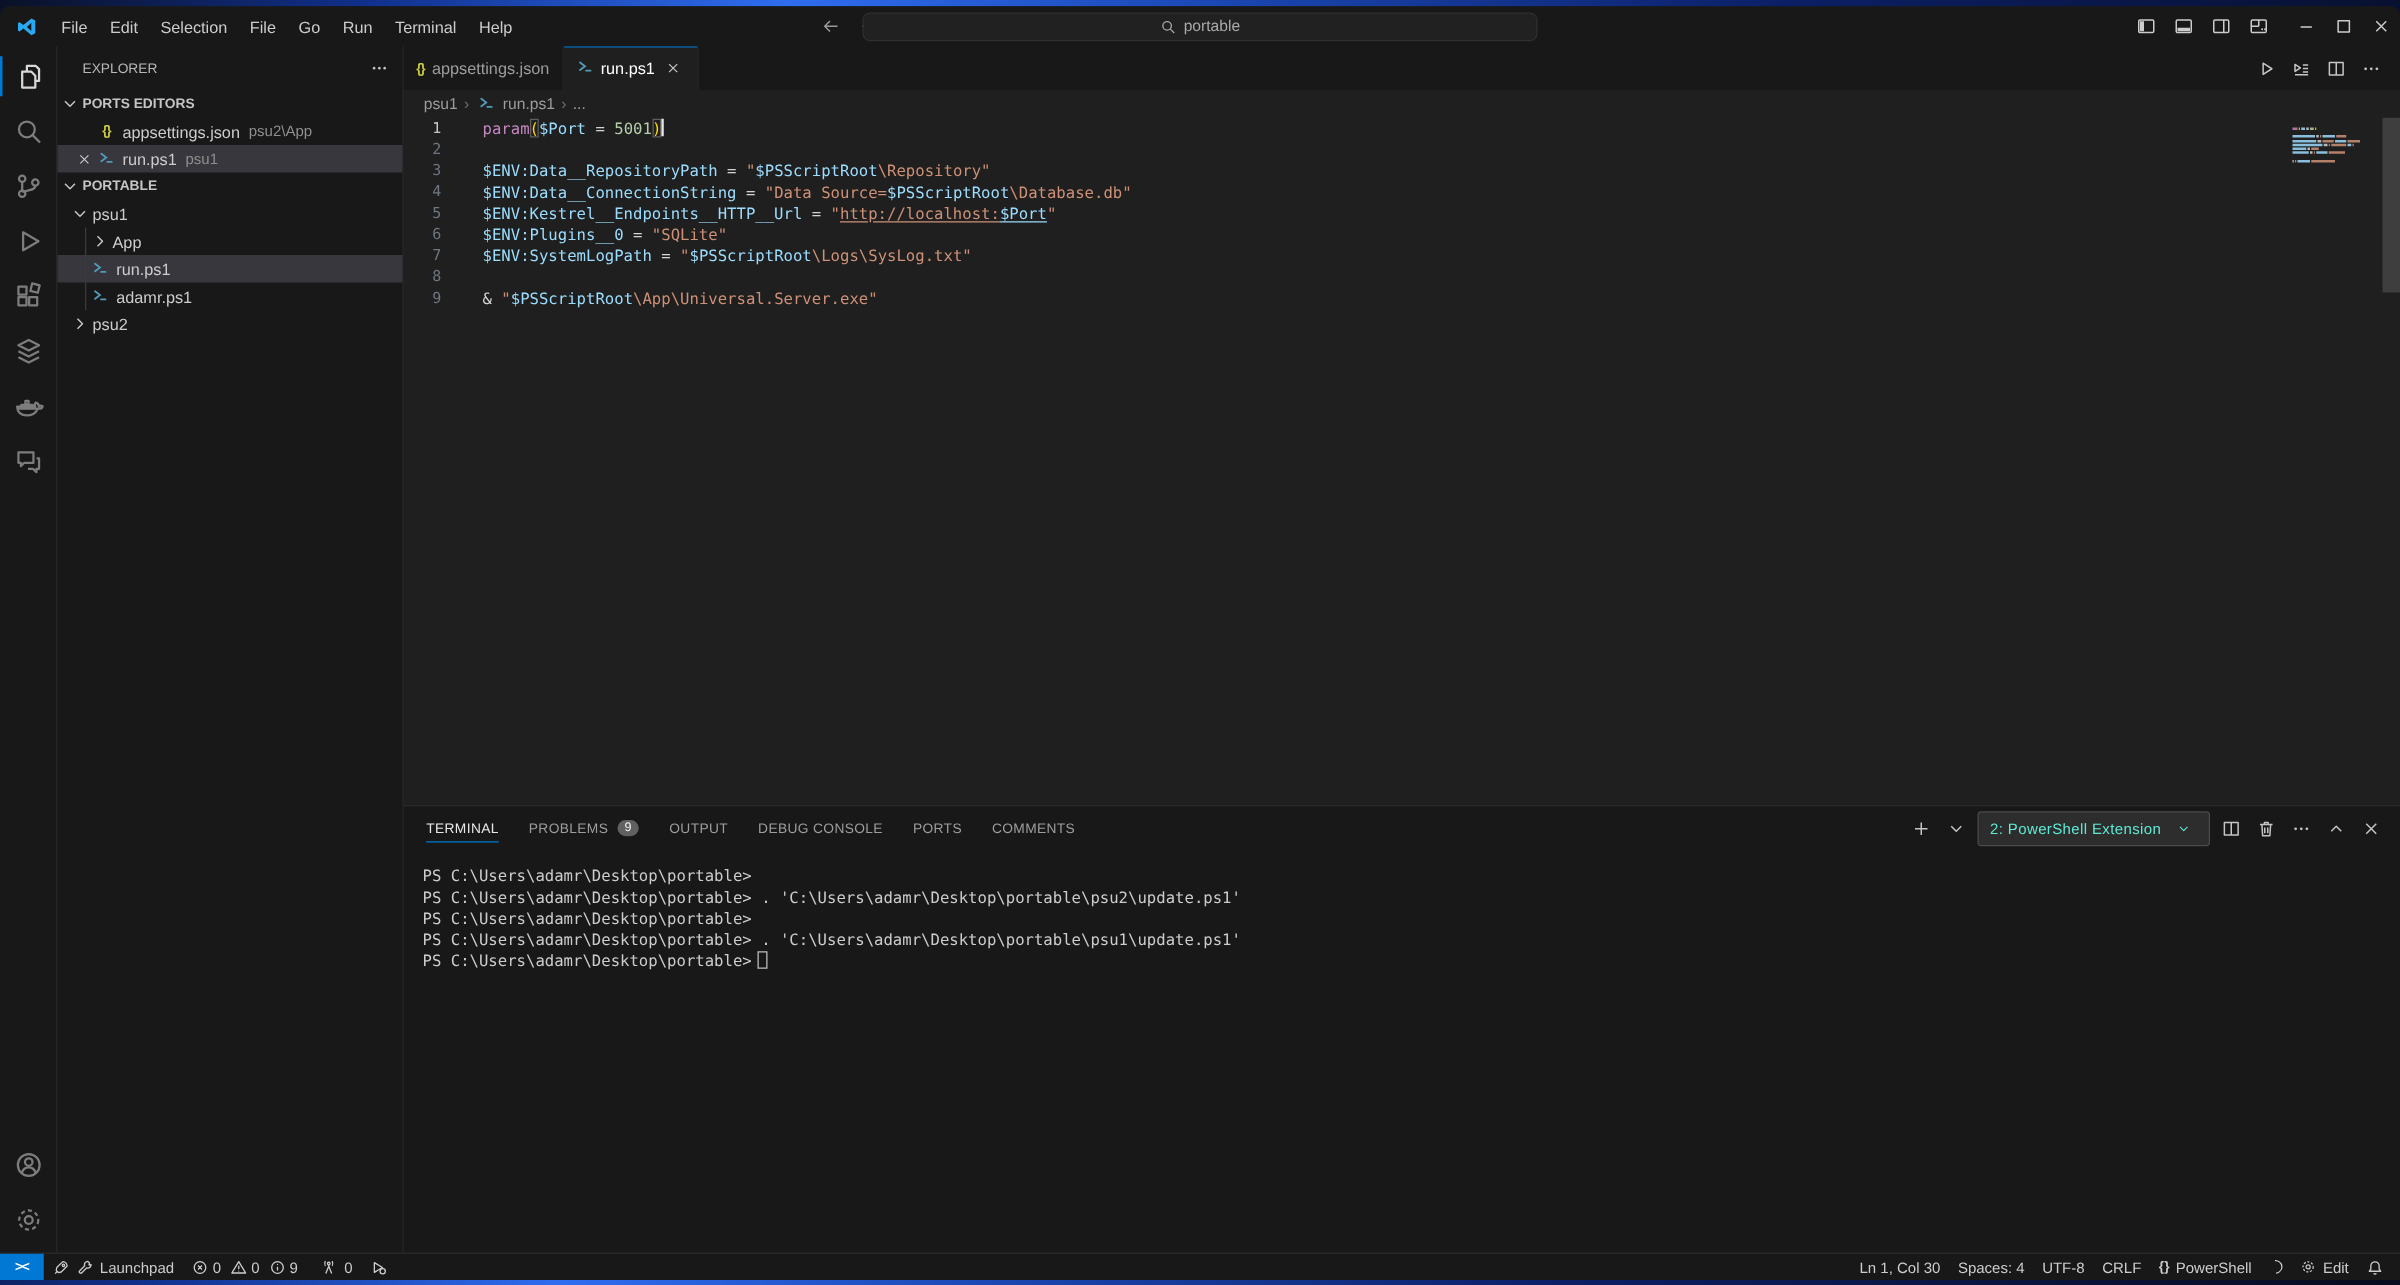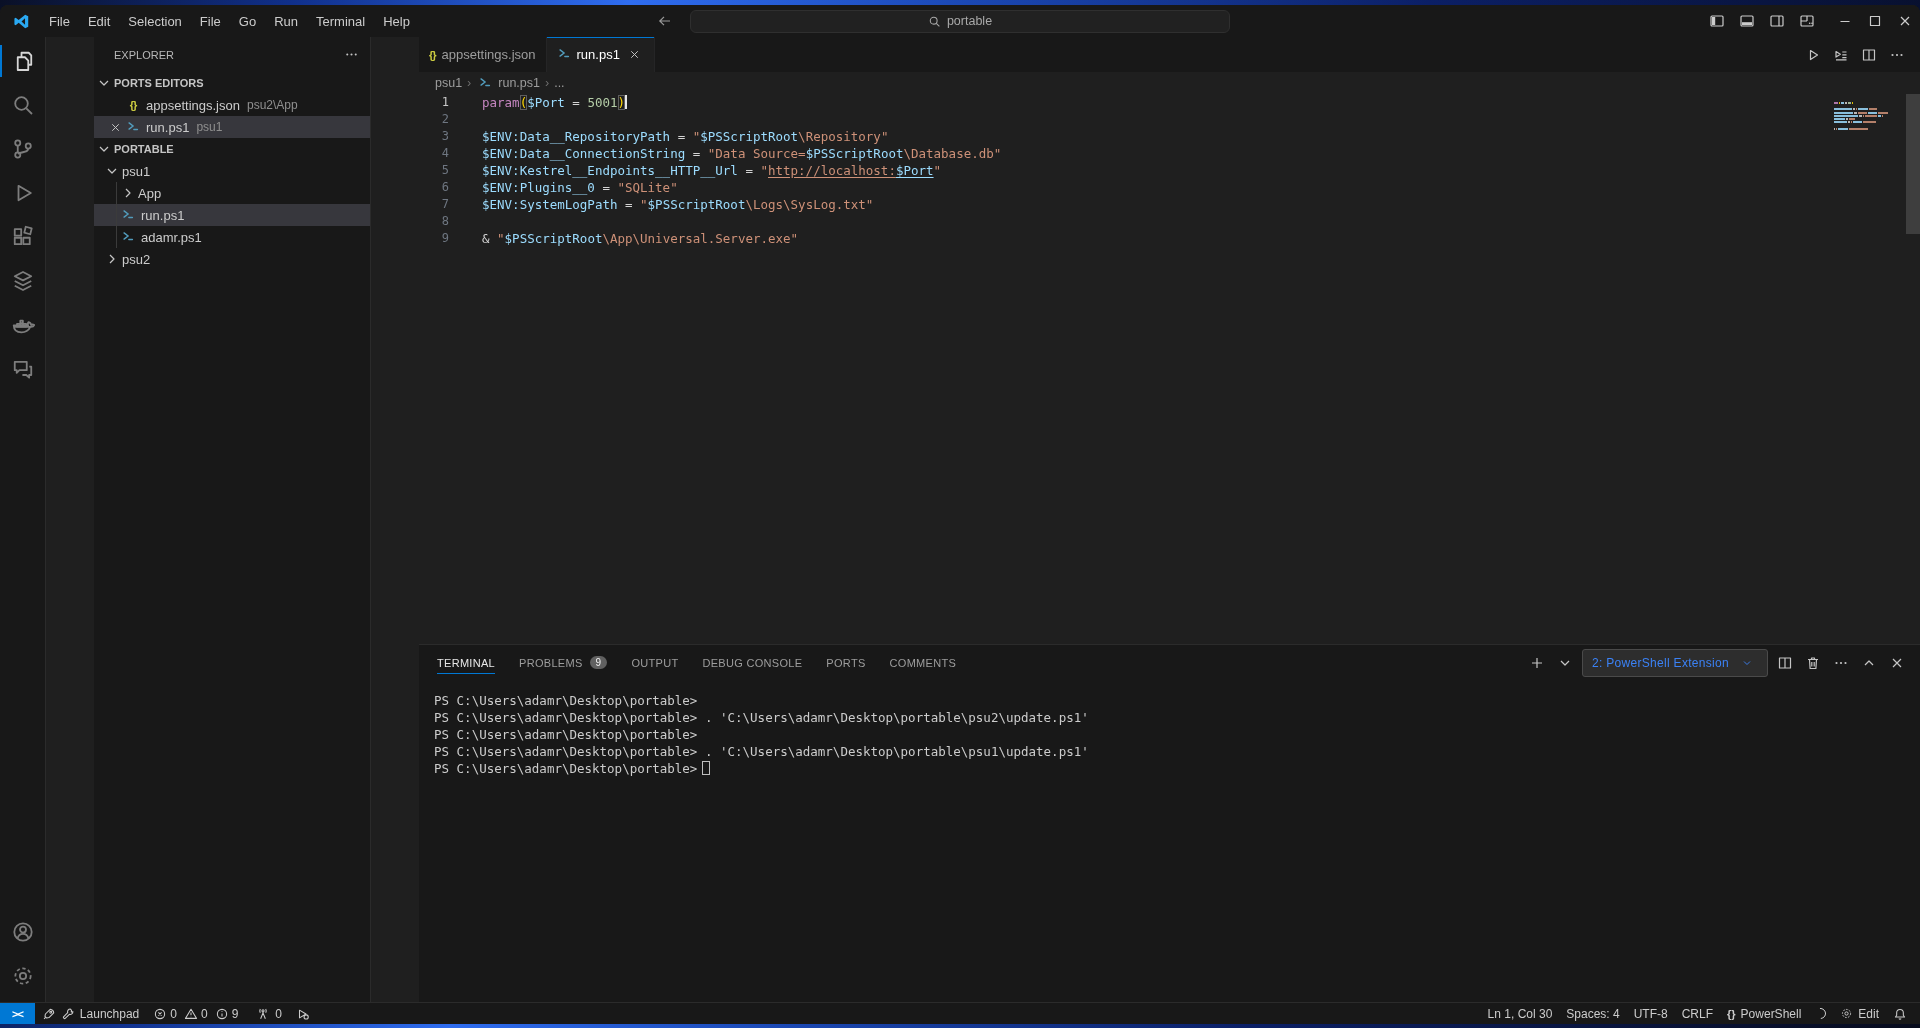--- a/index.html
+++ b/index.html
@@ -19,21 +19,21 @@
   .searchbox { position:absolute; left:50%; transform:translateX(-50%); width:540px; height:23px;
     background:#212121; border:1px solid #2f2f2f; border-radius:6px; display:flex; align-items:center;
     justify-content:center; gap:6px; color:#a9a9a9; font-size:12.5px; }
   .win-ctl { margin-left:auto; display:flex; align-items:center; height:100%; }
   .win-ctl .icb { width:30px; height:100%; color:#cccccc; }
   .win-ctl .grp { display:flex; margin-right:8px; }
   .icb { display:grid; place-items:center; cursor:default; }
   .icb svg { display:block; }
 
   
-  .main { flex:1; display:flex; min-height:0;gap:48px; }
+  .main { flex:1; display:flex; min-height:0; }
   .activitybar { width:46px; flex:none; background:#181818; border-right:1px solid #2b2b2b; display:flex; flex-direction:column; padding-top:2px; }
   .ab-item { height:44px; display:grid; place-items:center; color:#7d7d7d; position:relative; cursor:default; }
   .ab-item.active { color:#d7d7d7; }
   .ab-item.active::before { content:""; position:absolute; left:0; top:6px; bottom:6px; width:2px; background:#0078d4; }
   .ab-bottom { margin-top:auto; margin-bottom:4px; }
 
   
   .sidebar { width:277px; flex:none; background:#181818; border-right:1px solid #2b2b2b; color:#cccccc; font-size:13px; display:flex; flex-direction:column; }
   .sb-title { height:35px; flex:none; display:flex; align-items:center; padding:0 8px 0 20px; font-size:11px; color:#b8b8b8; }
   .sb-title .icb { margin-left:auto; width:22px; height:22px; color:#c5c5c5; }
@@ -74,21 +74,21 @@
 
   
   .panel { height:358px; flex:none; border-top:1px solid #2b2b2b; background:#181818; display:flex; flex-direction:column; }
   .panel-tabs { height:35px; flex:none; display:flex; align-items:center; padding-left:18px; gap:24px; font-size:11px; color:#9d9d9d; letter-spacing:.3px; }
   .ptab { display:flex; align-items:center; height:100%; cursor:default; position:relative; }
   .ptab.active { color:#e7e7e7; }
   .ptab.active::after { content:""; position:absolute; left:0; right:0; bottom:6px; height:1px; background:#0078d4; }
   .pbadge { background:#616161; color:#f2f2f2; font-size:10px; border-radius:9px; padding:1px 6px; margin-left:7px; }
   .panel-actions { margin-left:auto; display:flex; align-items:center; gap:6px; padding-right:12px; color:#c5c5c5; }
   .panel-actions .icb { width:22px; height:22px; }
-  .term-select { display:flex; align-items:center; gap:7px; background:#2d2d2d; border:1px solid #4a4a4a; border-radius:3px; padding:2px 9px; font-size:12px; color:#3b82f6; cursor:default; }
+  .term-select { display:flex; align-items:center; gap:7px; background:#2d2d2d; border:1px solid #4a4a4a; border-radius:3px; padding:2px 9px; font-size:12px; color:#5eead4; cursor:default; }
   .terminal { flex:1; padding:12px 0 0 15px; font-family:"DejaVu Sans Mono", monospace; font-size:12.5px; line-height:17px; color:#cccccc; white-space:pre; }
   .tcursor { display:inline-block; width:8px; height:14px; border:1px solid #bfbfbf; vertical-align:-2px; margin-left:5px; }
 
   
   .statusbar { height:22px; flex:none; background:#181818; border-top:1px solid #2b2b2b; display:flex; align-items:center; font-size:12px; color:#cccccc; }
   .sb-item { height:100%; display:flex; align-items:center; gap:5px; padding:0 7px; cursor:default; white-space:nowrap; }
   .sb-item svg { flex:none; }
   .remote { background:#0078d4; color:#ffffff; font-weight:bold; font-size:11px; letter-spacing:-1px; padding:0 12px; }
   .sb-right { margin-left:auto; display:flex; height:100%; padding-right:6px; }
   .spinner { width:11px; height:11px; border-radius:50%; border:1.6px solid transparent; border-top-color:#cccccc; border-right-color:#cccccc; transform:rotate(40deg); }

